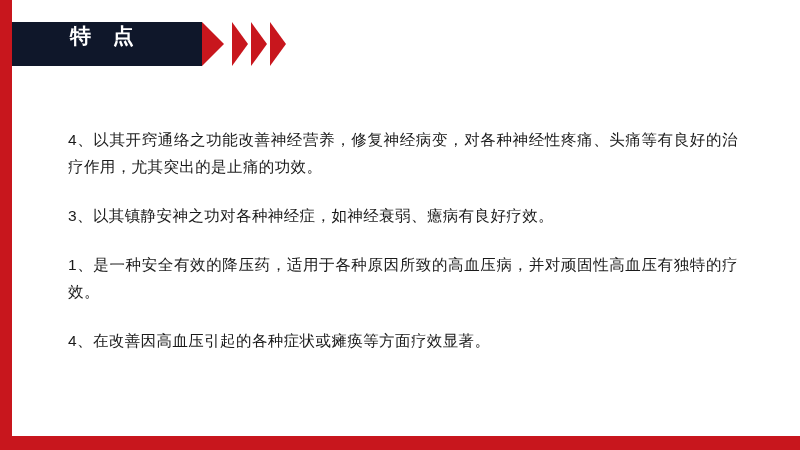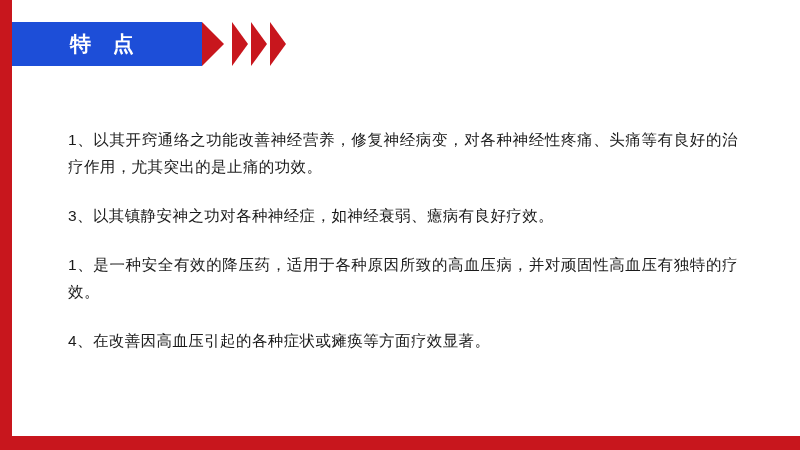--- a/index.html
+++ b/index.html
@@ -33,25 +33,25 @@
   .header {
     position: absolute;
     left: 12px;
     top: 22px;
     height: 44px;
     display: flex;
     align-items: stretch;
   }
   .header-block {
     position: relative;
-    background: #1d4ed8;
+    background: #0f172a;
     height: 44px;
     width: 190px;
     display: flex;
-    align-items: center;
+    align-items: flex-start;
     padding-left: 58px;
     box-sizing: border-box;
   }
   .header-block::after {
     content: "";
     position: absolute;
     right: -22px;
     top: 0;
     width: 0;
     height: 0;
@@ -126,21 +126,21 @@
     </div>
   </div>
 
   <div class="chevrons">
     <span class="chev c1"></span>
     <span class="chev c2"></span>
     <span class="chev c3"></span>
   </div>
 
   <div class="content">
-    <p class="para">1、以其开窍通络之功能改善神经营养，修复神经病变，对各种神经性疼痛、头痛等有良好的治疗作用，尤其突出的是止痛的功效。</p>
+    <p class="para">4、以其开窍通络之功能改善神经营养，修复神经病变，对各种神经性疼痛、头痛等有良好的治疗作用，尤其突出的是止痛的功效。</p>
     <p class="para">3、以其镇静安神之功对各种神经症，如神经衰弱、癔病有良好疗效。</p>
     <p class="para">1、是一种安全有效的降压药，适用于各种原因所致的高血压病，并对顽固性高血压有独特的疗效。</p>
     <p class="para">4、在改善因高血压引起的各种症状或瘫痪等方面疗效显著。</p>
   </div>
 
   <div class="bottom-bar"></div>
 
 </div>
 
 </body></html>

